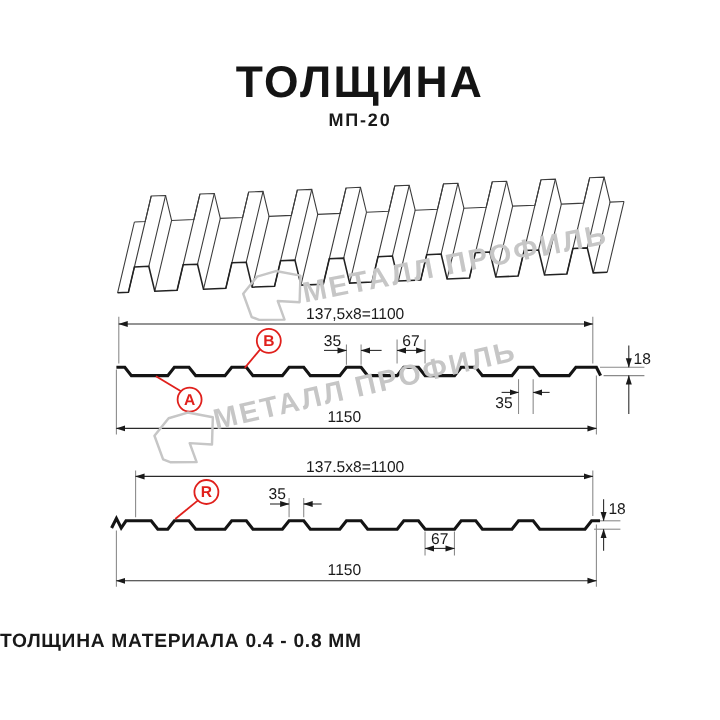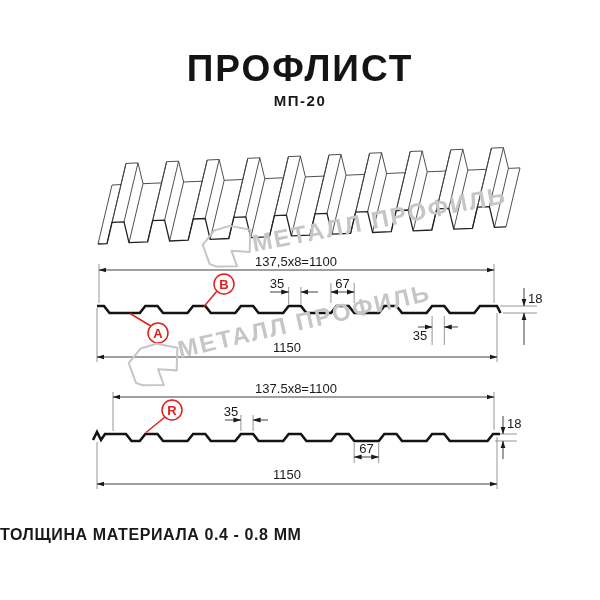--- a/index.html
+++ b/index.html
@@ -22,21 +22,21 @@
   .redtxt{font-family:"Liberation Sans",sans-serif;font-size:13px;font-weight:700;fill:#e0201c;}
   .wm{fill:none;stroke:#c6c6c6;stroke-width:2;stroke-linejoin:round;}
   .wmtxt{font-family:"Liberation Sans",sans-serif;font-size:24px;font-weight:700;
          letter-spacing:2px;fill:#c6c6c6;}
 </style>
 </head>
 <body>
 
 <div class="canvas">
 
-  <div class="title">ПРОФЛИСТ</div>
+  <div class="title">ТОЛЩИНА</div>
   <div class="subtitle">МП-20</div>
 
   <svg width="600" height="600" viewBox="0 0 600 600">
     <defs>
       <marker id="arr" viewBox="0 0 10 10" refX="9.2" refY="5" markerWidth="9" markerHeight="9" orient="auto-start-reverse">
         <path d="M0,1.9 L9.6,5 L0,8.1 Z" fill="#1a1a1a"></path>
       </marker>
     </defs>
 
     <g>

